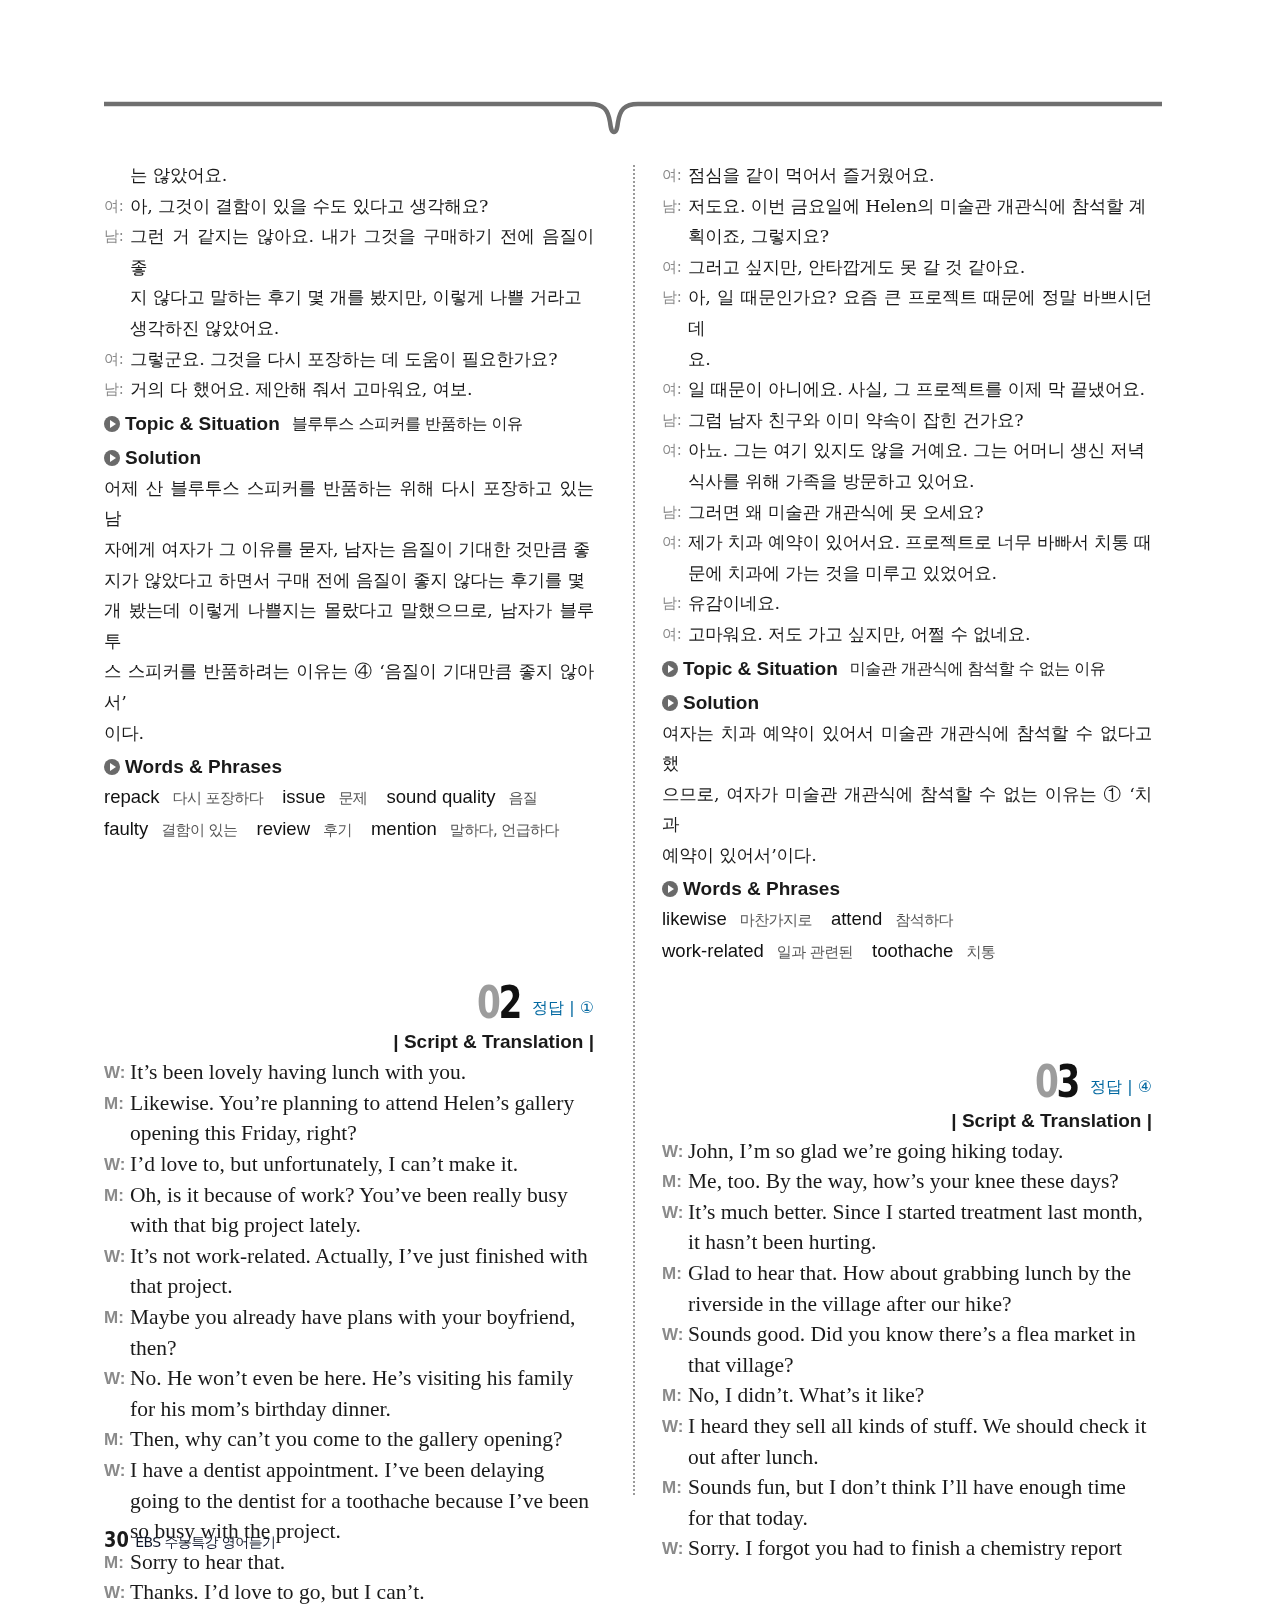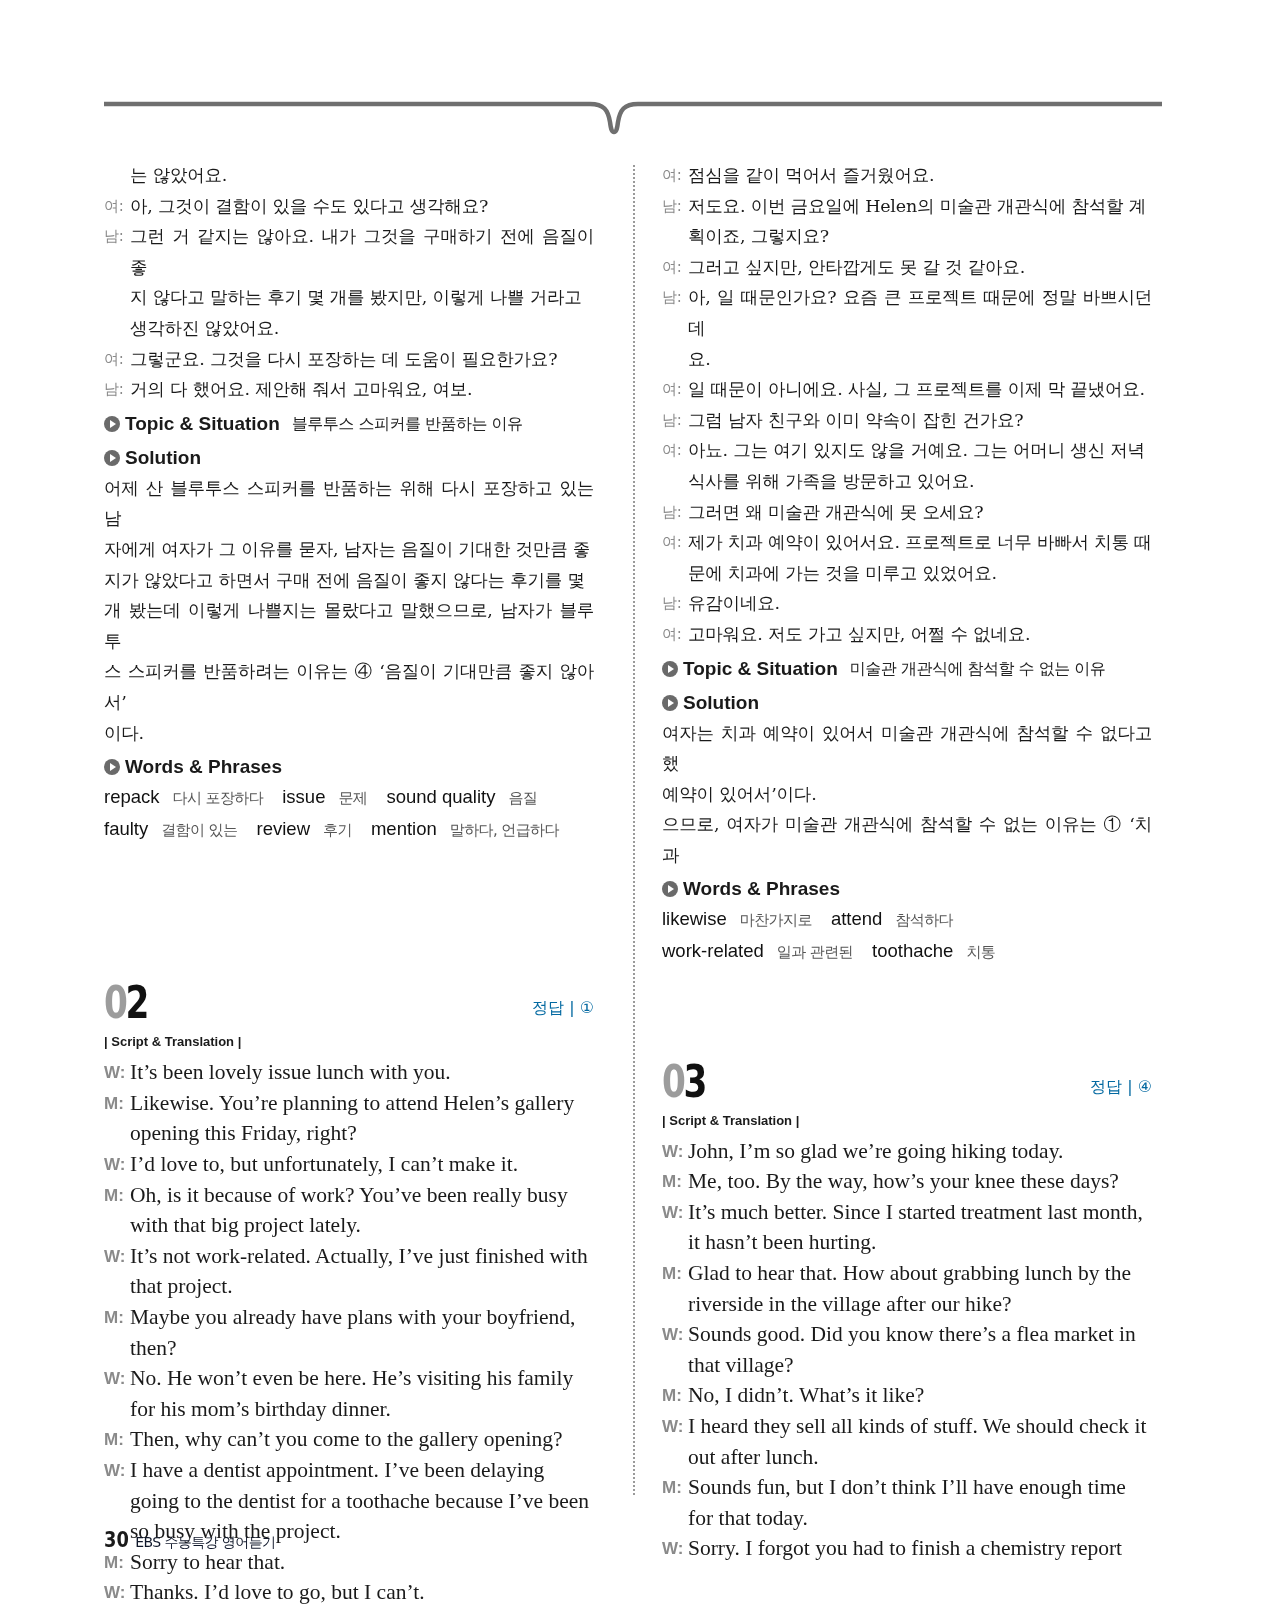--- a/index.html
+++ b/index.html
@@ -21,27 +21,27 @@
   .sec-head .play::after { content: ""; position: absolute; left: 6px; top: 4px; border-left: 6px solid #ffffff; border-top: 4px solid transparent; border-bottom: 4px solid transparent; }
   .sec-head .sub { font-family: "DejaVu Sans", sans-serif; font-weight: normal; font-size: 16px; margin-left: 12px; color: #222; letter-spacing: -0.5px; text-align: center; }
 
   .para { font-family: "DejaVu Serif", serif; font-size: 17.5px; line-height: 30.6px; text-align: justify; letter-spacing: -0.2px; }
 
   .words { font-family: "Liberation Sans", sans-serif; font-size: 18.5px; line-height: 30.6px; }
   .words .w { white-space: nowrap; margin-right: 14px; }
   .words .en { color: #111; }
   .words .ko { font-family: "DejaVu Sans", sans-serif; font-size: 15px; color: #555; letter-spacing: -0.6px; margin-left: 13px; }
 
-  .qhead { display: flex; align-items: flex-end; justify-content: space-between; height: 48px; }
+  .qhead { display: flex; align-items: flex-end; justify-content: flex-end; height: 48px; }
   .qnum { font-family: "DejaVu Sans", sans-serif; font-weight: bold; font-size: 44px; line-height: 44px; letter-spacing: -3px; transform: scaleX(0.78); transform-origin: left bottom; }
   .qnum .z { color: #9c9c9c; }
   .qnum .n { color: #111; }
   .answer { font-family: "DejaVu Sans", sans-serif; font-size: 16px; color: #0369a1; padding-bottom: 6px; }
 
-  .script-title { font-family: "Liberation Sans", sans-serif; font-weight: bold; font-size: 13px; line-height: 30px; margin-top: 2px; }
+  .script-title { font-family: "Liberation Sans", sans-serif; font-weight: bold; font-size: 19px; line-height: 30px; margin-top: 2px; text-align: right; }
 
   .footer { position: absolute; left: 104px; top: 1528px; display: flex; align-items: baseline; }
   .footer .pg { font-family: "DejaVu Sans", sans-serif; font-weight: bold; font-size: 21px; transform: scaleX(0.85); transform-origin: left; margin-right: 2px; }
   .footer .book { font-family: "DejaVu Sans", sans-serif; font-size: 14px; color: #0f172a; letter-spacing: -0.6px; text-align: right; }
 </style>
 </head>
 <body>
 
 <svg class="topbar" viewBox="0 0 1058 40" width="1058" height="40">
   <path d="M0 4 H486 C500 4 504 10 506 22 C507 30 508 32 510 32 C512 32 513 30 514 22 C516 10 520 4 534 4 H1058" fill="none" stroke="#6f6f6f" stroke-width="4.5"></path>
@@ -86,21 +86,21 @@
   <div class="words" style="width:478px"><span class="w"><span class="en">repack</span><span class="ko">다시 포장하다</span></span> <span class="w"><span class="en">issue</span><span class="ko">문제</span></span> <span class="w"><span class="en">sound quality</span><span class="ko">음질</span></span> <span class="w"><span class="en">faulty</span><span class="ko">결함이 있는</span></span> <span class="w"><span class="en">review</span><span class="ko">후기</span></span> <span class="w"><span class="en">mention</span><span class="ko">말하다, 언급하다</span></span> </div>
 
   <div style="height:132px"></div>
 
   <div class="qhead">
     <div class="qnum"><span class="z">0</span><span class="n">2</span></div>
     <div class="answer">정답 | ①</div>
   </div>
   <div class="script-title">| Script &amp; Translation |</div>
   <div>
-      <div class="eline"><span class="spk-en">W:</span><span>It’s been lovely issue lunch with you.</span></div>
+      <div class="eline"><span class="spk-en">W:</span><span>It’s been lovely having lunch with you.</span></div>
       <div class="eline"><span class="spk-en">M:</span><span>Likewise. You’re planning to attend Helen’s gallery</span></div>
       <div class="eline"><span>opening this Friday, right?</span></div>
       <div class="eline"><span class="spk-en">W:</span><span>I’d love to, but unfortunately, I can’t make it.</span></div>
       <div class="eline"><span class="spk-en">M:</span><span>Oh, is it because of work? You’ve been really busy</span></div>
       <div class="eline"><span>with that big project lately.</span></div>
       <div class="eline"><span class="spk-en">W:</span><span>It’s not work-related. Actually, I’ve just finished with</span></div>
       <div class="eline"><span>that project.</span></div>
       <div class="eline"><span class="spk-en">M:</span><span>Maybe you already have plans with your boyfriend,</span></div>
       <div class="eline"><span>then?</span></div>
       <div class="eline"><span class="spk-en">W:</span><span>No. He won’t even be here. He’s visiting his family</span></div>
@@ -138,22 +138,22 @@
     <span>Topic &amp; Situation</span>
     <span class="sub">미술관 개관식에 참석할 수 없는 이유</span>
   </div>
 
   <div class="sec-head">
     <span class="play"></span>
     <span>Solution</span>
   </div>
   <div class="para">
       <div>여자는 치과 예약이 있어서 미술관 개관식에 참석할 수 없다고 했</div>
+      <div>으므로, 여자가 미술관 개관식에 참석할 수 없는 이유는 ① ‘치과</div>
       <div>예약이 있어서’이다.</div>
-      <div>으므로, 여자가 미술관 개관식에 참석할 수 없는 이유는 ① ‘치과</div>
     </div>
 
   <div class="sec-head">
     <span class="play"></span>
     <span>Words &amp; Phrases</span>
   </div>
   <div class="words" style="width:482px"><span class="w"><span class="en">likewise</span><span class="ko">마찬가지로</span></span> <span class="w"><span class="en">attend</span><span class="ko">참석하다</span></span> <span class="w"><span class="en">work-related</span><span class="ko">일과 관련된</span></span> <span class="w"><span class="en">toothache</span><span class="ko">치통</span></span> </div>
 
   <div style="height:88px"></div>
 

